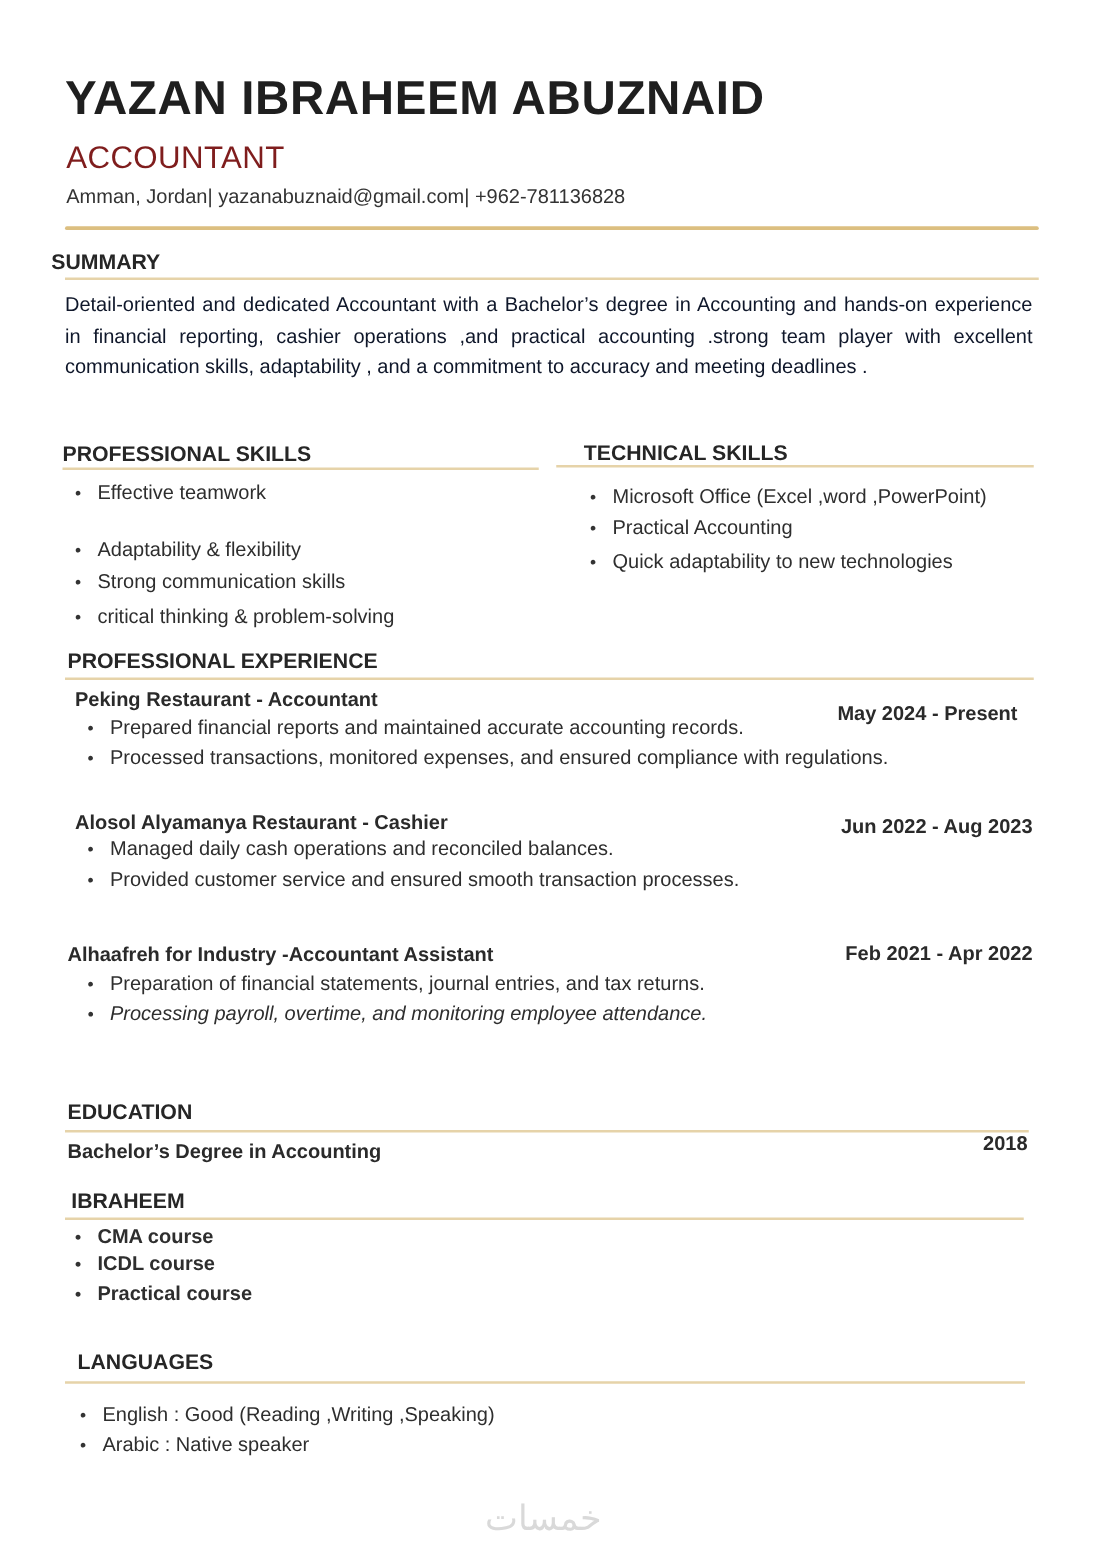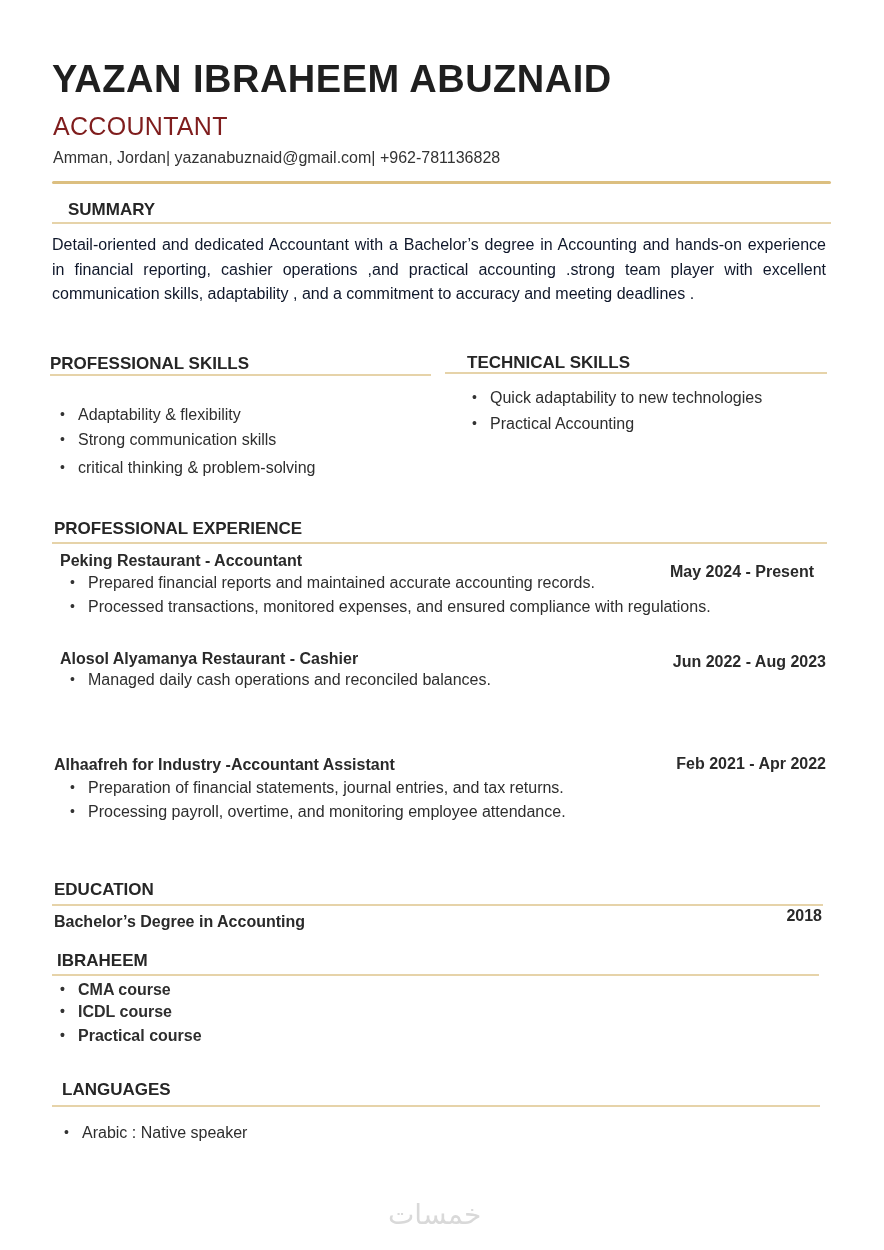--- a/index.html
+++ b/index.html
@@ -22,74 +22,78 @@
   .watermark { left:388px; top:1198px; font-size:28px; color:#d9d9d9; font-family:"DejaVu Sans", sans-serif; }
 </style>
 </head>
 <body>
 
 <div class="abs name">YAZAN IBRAHEEM ABUZNAID</div>
 <div class="abs title">ACCOUNTANT</div>
 <div class="abs contact">Amman, Jordan|  yazanabuznaid@gmail.com| +962-781136828</div>
 <div class="abs rule-thick"></div>
 
-<div class="abs sec-h" style="left:68px; top:200px;">SUMMARY</div>
+<div class="abs sec-h" style="left:41px; top:200px;">SUMMARY</div>
 <div class="abs rule" style="left:52px; top:222px; width:779px;"></div>
 <div class="abs summary">Detail-oriented and dedicated Accountant with a Bachelor’s degree in Accounting and hands-on experience in financial reporting, cashier operations ,and practical accounting .strong team player with excellent communication skills, adaptability , and a commitment to accuracy and meeting deadlines .</div>
 
 <div class="abs sec-h" style="left:50px; top:354px;">PROFESSIONAL SKILLS</div>
 <div class="abs rule" style="left:50px; top:374px; width:381px;"></div>
 <ul class="abs" style="left:54px; top:386px;">
+  <li style="height:26px;">Effective teamwork</li>
   <li style="height:25px;margin-top:20px;">Adaptability &amp; flexibility</li>
   <li style="height:28px;">Strong communication skills</li>
   <li style="height:26px;">critical thinking &amp; problem-solving</li>
 </ul>
 
 <div class="abs sec-h" style="left:467px; top:353px;">TECHNICAL SKILLS</div>
 <div class="abs rule" style="left:445px; top:372px; width:382px;"></div>
 <ul class="abs" style="left:466px; top:389px;">
+  <li style="height:25px;">Microsoft Office (Excel ,word ,PowerPoint)</li>
+  <li style="height:27px;">Practical Accounting</li>
   <li style="height:26px;">Quick adaptability to new technologies</li>
-  <li style="height:27px;">Practical Accounting</li>
 </ul>
 
 <div class="abs sec-h" style="left:54px; top:519px;">PROFESSIONAL EXPERIENCE</div>
 <div class="abs rule" style="left:52px; top:542px; width:775px;"></div>
 
 <div class="abs job-title" style="left:60px; top:552px;">Peking Restaurant - Accountant</div>
 <div class="abs job-date" style="left:600px; width:214px; top:563px;">May 2024 - Present</div>
 <ul class="abs" style="left:64px; top:574px;">
   <li style="height:24px;">Prepared financial reports and maintained accurate accounting records.</li>
   <li style="height:24px;">Processed transactions, monitored expenses, and ensured compliance with regulations.</li>
 </ul>
 
 <div class="abs job-title" style="left:60px; top:650px;">Alosol Alyamanya Restaurant - Cashier</div>
 <div class="abs job-date" style="left:600px; width:226px; top:653px;">Jun 2022 - Aug 2023</div>
 <ul class="abs" style="left:64px; top:671px;">
   <li style="height:25px;">Managed daily cash operations and reconciled balances.</li>
+  <li style="height:25px;">Provided customer service and ensured smooth transaction processes.</li>
 </ul>
 
 <div class="abs job-title" style="left:54px; top:756px;">Alhaafreh for Industry -Accountant Assistant</div>
 <div class="abs job-date" style="left:600px; width:226px; top:755px;">Feb 2021 - Apr 2022</div>
 <ul class="abs" style="left:64px; top:779px;">
   <li style="height:24px;">Preparation of financial statements, journal entries, and tax returns.</li>
-  <li style="height:24px;">Processing payroll, overtime, and monitoring employee attendance.</li>
+  <li style="height:24px;font-style:italic;">Processing payroll, overtime, and monitoring employee attendance.</li>
 </ul>
 
 <div class="abs sec-h" style="left:54px; top:880px;">EDUCATION</div>
 <div class="abs rule" style="left:52px; top:904px; width:771px;"></div>
 <div class="abs job-title" style="left:54px; top:913px;">Bachelor’s Degree in Accounting</div>
 <div class="abs job-date" style="left:700px; width:122px; top:907px;">2018</div>
 
 <div class="abs sec-h" style="left:57px; top:951px;">IBRAHEEM</div>
 <div class="abs rule" style="left:52px; top:974px; width:767px;"></div>
 <ul class="abs bold" style="left:54px; top:981px;">
   <li style="height:22px;">CMA course</li>
   <li style="height:24px;">ICDL course</li>
   <li style="height:24px;">Practical course</li>
 </ul>
 
 <div class="abs sec-h" style="left:62px; top:1080px;">LANGUAGES</div>
 <div class="abs rule" style="left:52px; top:1105px; width:768px;"></div>
 <ul class="abs" style="left:58px; top:1124px;">
+  <li style="height:24px;">English : Good (Reading ,Writing ,Speaking)</li>
   <li style="height:24px;">Arabic : Native speaker</li>
 </ul>
 
 <div class="abs watermark">خمسات</div>
 
 </body></html>

